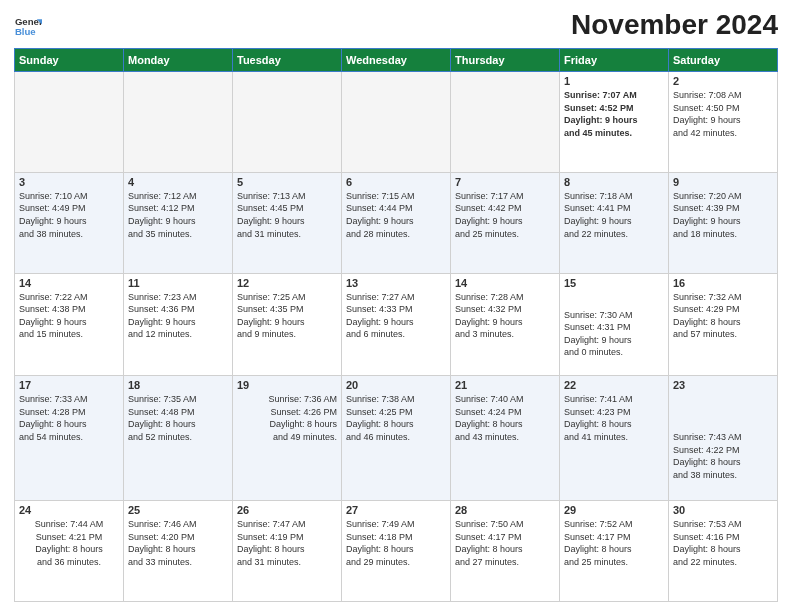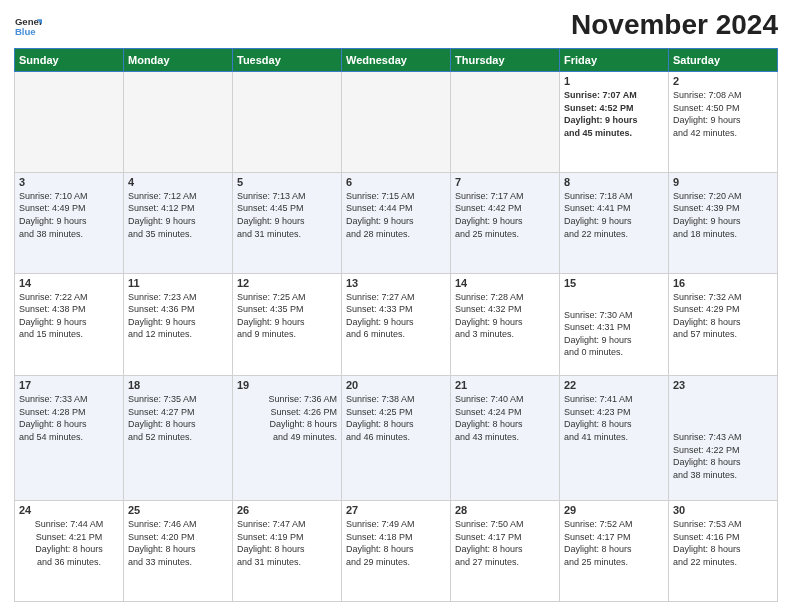--- a/index.html
+++ b/index.html
@@ -247,21 +247,21 @@
           <td class="alt-row">
             <span class="day-num">17</span>
             <div class="day-info" style="white-space: pre-line;">Sunrise: 7:33 AM
 Sunset: 4:28 PM
 Daylight: 8 hours
 and 54 minutes.</div>
           </td>
           <td class="alt-row">
             <span class="day-num">18</span>
             <div class="day-info" style="white-space: pre-line;">Sunrise: 7:35 AM
-Sunset: 4:27 PM
+Sunset: 4:48 PM
 Daylight: 8 hours
 and 52 minutes.</div>
           </td>
           <td class="alt-row">
             <span class="day-num">19</span>
             <div class="day-info" style="white-space: pre-line; text-align: right;">Sunrise: 7:36 AM
 Sunset: 4:26 PM
 Daylight: 8 hours
 and 49 minutes.</div>
           </td>

